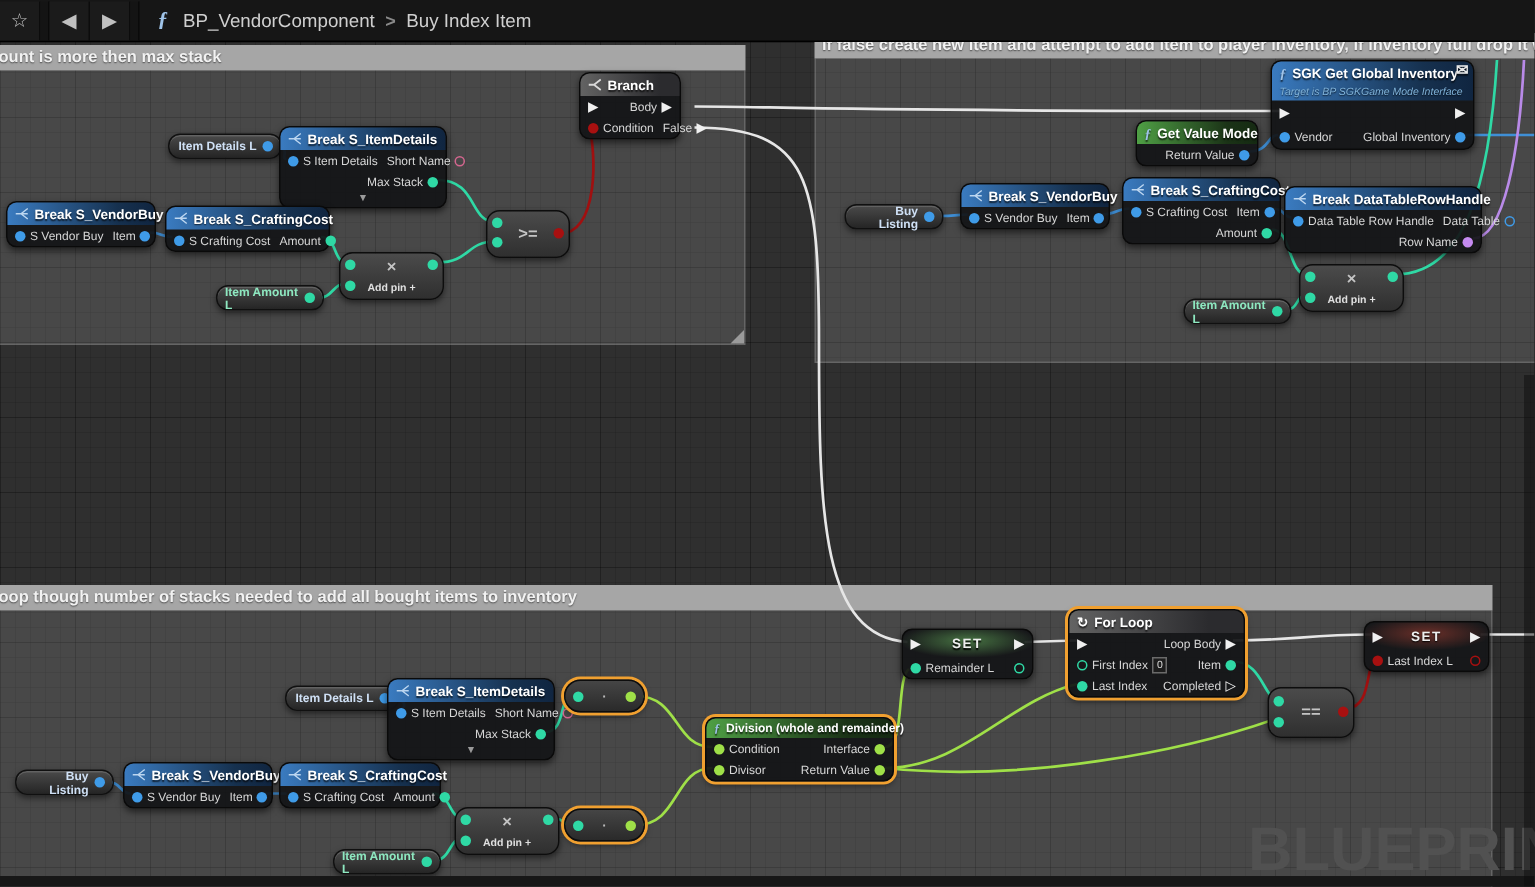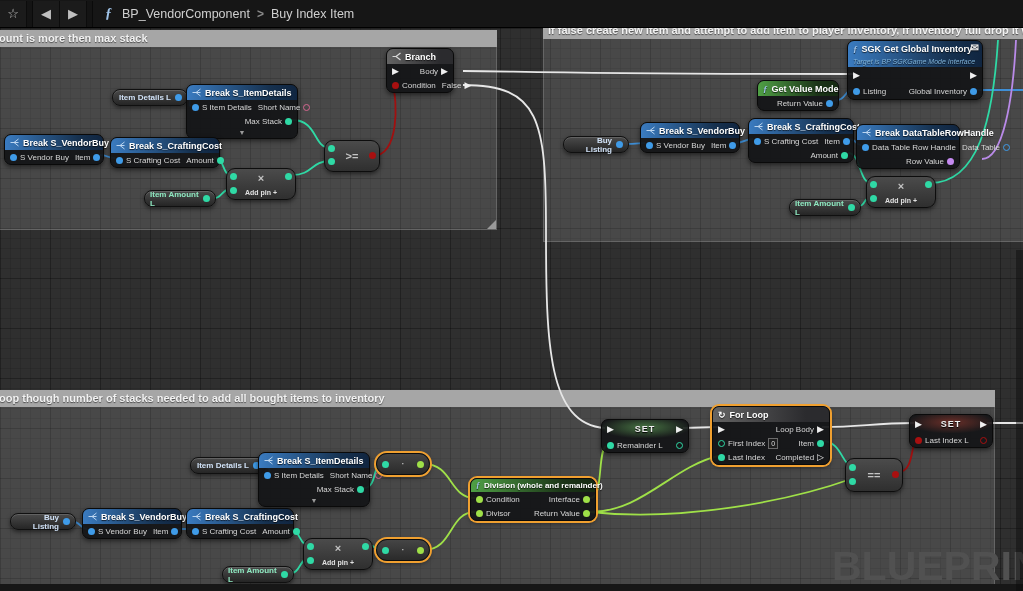--- a/index.html
+++ b/index.html
@@ -342,21 +342,21 @@
       <span class="pl">
           <span class="exec">▶</span>
         </span>
       <span class="pr">
           <span class="exec">▶</span>
         </span>
     </div>
     <div class="row" style="height:16px">
       <span class="pl">
           <span class="pin p-blue"></span>
-          <span>Listing</span>
+          <span>Vendor</span>
         </span>
       <span class="pr">
           <span>Global Inventory</span>
           <span class="pin p-blue"></span>
         </span>
     </div>
   </div>
 
   <div class="pill pill-blue" style="left:563px;top:136px;width:66px">
     <span>Buy Listing</span>
@@ -405,21 +405,21 @@
     </div>
     <div class="row">
       <span class="pl"></span>
       <span class="pr">
           <span>Amount</span>
           <span class="pin p-teal"></span>
         </span>
     </div>
   </div>
 
-  <div class="node" style="left:856px;top:124px;width:104px">
+  <div class="node" style="left:856px;top:124px;width:132px">
     <div class="hdr hdr-blue">
         <span class="bicon">
           <svg width="9" height="9" viewBox="0 0 9 9">
             <path d="M0.5,4.5 H4 M4,4.5 L8.5,1 M4,4.5 L8.5,8 M4,4.5 H8.5" stroke="#bcd6f0" stroke-width="1" fill="none"></path>
           </svg>
         </span>
         <span>Break DataTableRowHandle</span>
       </div>
     <div class="row">
       <span class="pl">
@@ -427,21 +427,21 @@
           <span>Data Table Row Handle</span>
         </span>
       <span class="pr">
           <span>Data Table</span>
           <span class="h-blue"></span>
         </span>
     </div>
     <div class="row">
       <span class="pl"></span>
       <span class="pr">
-          <span>Row Value</span>
+          <span>Row Name</span>
           <span class="pin p-name"></span>
         </span>
     </div>
   </div>
 
   <div class="pill pill-green" style="left:789px;top:199px;width:72px">
     <span>Item Amount L</span>
       <span class="pin p-teal"></span>
   </div>
 

